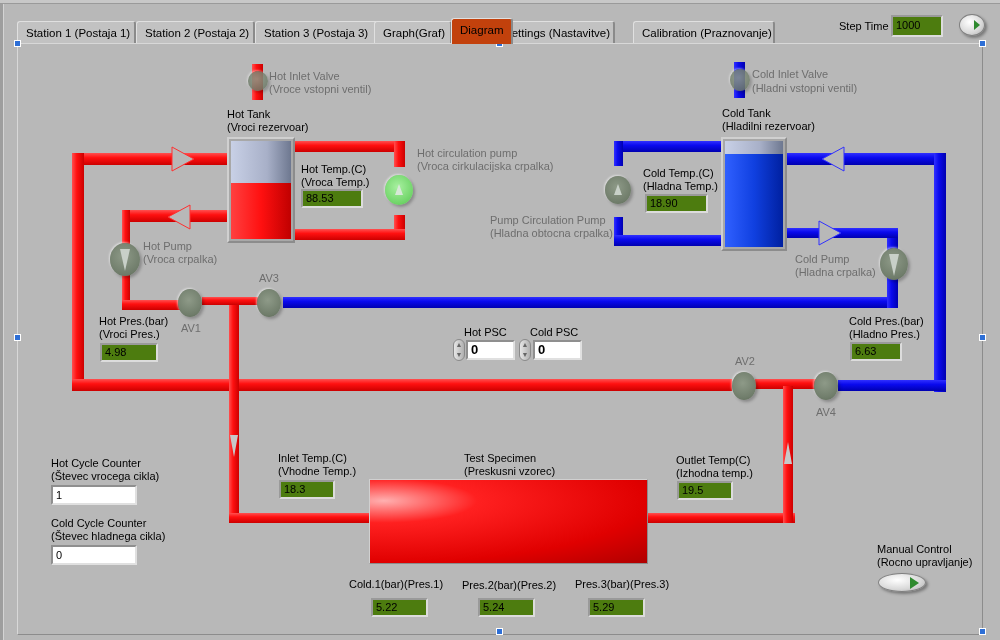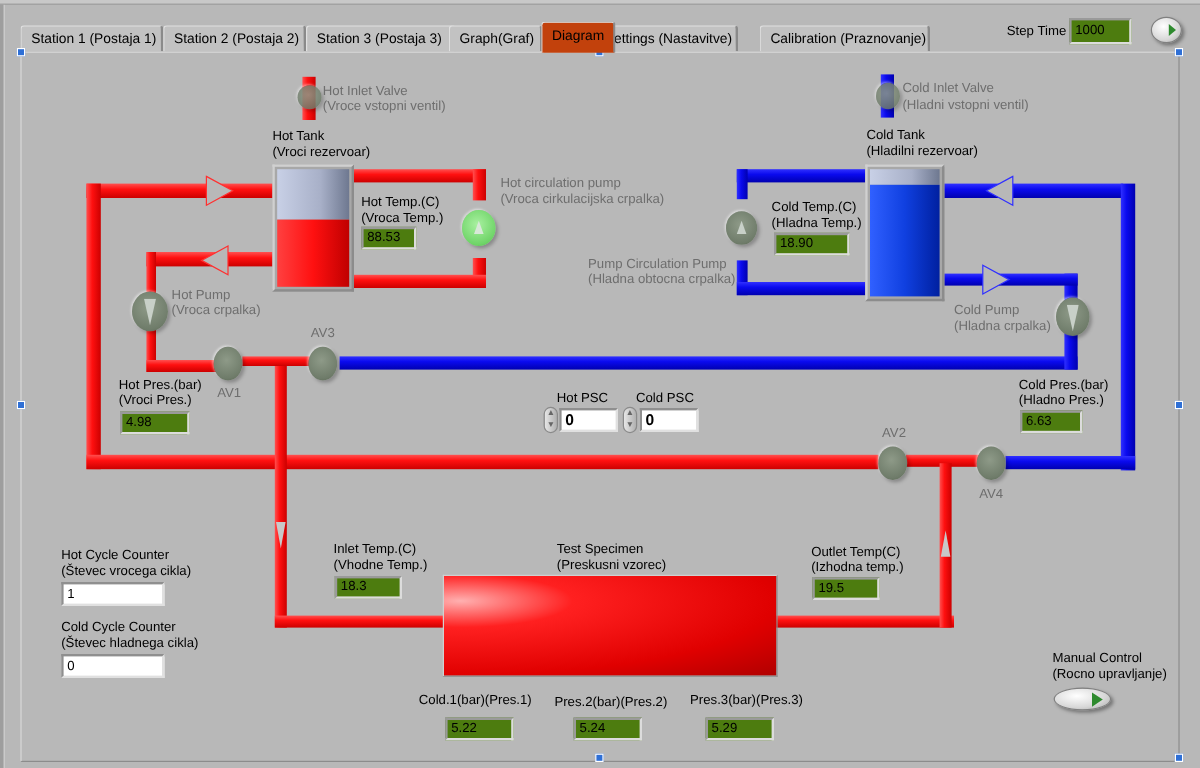--- a/index.html
+++ b/index.html
@@ -99,21 +99,21 @@
 
 <div class="abs lbl" style="left:227px;top:108px;">Hot Tank</div>
 <div class="abs lbl" style="left:227px;top:121px;">(Vroci rezervoar)</div>
 <div class="abs" style="left:227px;top:137px;width:68px;height:106px;background:#a8a8a8;border:2px solid #d0d0d0;border-right-color:#8c8c8c;border-bottom-color:#8c8c8c;">
   <div class="abs" id="hot-tank-empty" style="left: 2px; top: 2px; right: 2px; height: 42px; background: linear-gradient(90deg, rgb(200, 208, 230), rgb(168, 176, 200) 60%, rgb(110, 120, 144));"></div>
   <div class="abs" id="hot-tank-fill" style="left: 2px; bottom: 2px; right: 2px; height: 56px; background: linear-gradient(90deg, rgb(255, 64, 64), rgb(255, 16, 16) 50%, rgb(192, 0, 0));"></div>
 </div>
 
 <div class="abs lbl" style="left:301px;top:163px;">Hot Temp.(C)</div>
 <div class="abs lbl" style="left:301px;top:176px;">(Vroca Temp.)</div>
-<div class="abs ind" style="left:301px;top:189px;width:46px;">88.53</div>
+<div class="abs ind" style="left:301px;top:189px;width:62px;">88.53</div>
 
 <div class="abs pump on" style="left:385px;top:175px;width:28px;height:30px;">
   <svg class="abs" style="left:9px;top:9px;" width="10" height="12">
       <polygon points="5,0 9,11 1,11" fill="#d8e8d8"></polygon>
     </svg>
 </div>
 <div class="abs lbl grey" style="left:417px;top:147px;">Hot circulation pump</div>
 <div class="abs lbl grey" style="left:417px;top:160px;">(Vroca cirkulacijska crpalka)</div>
 
 <div class="abs pump" style="left:110px;top:243px;width:30px;height:33px;">

